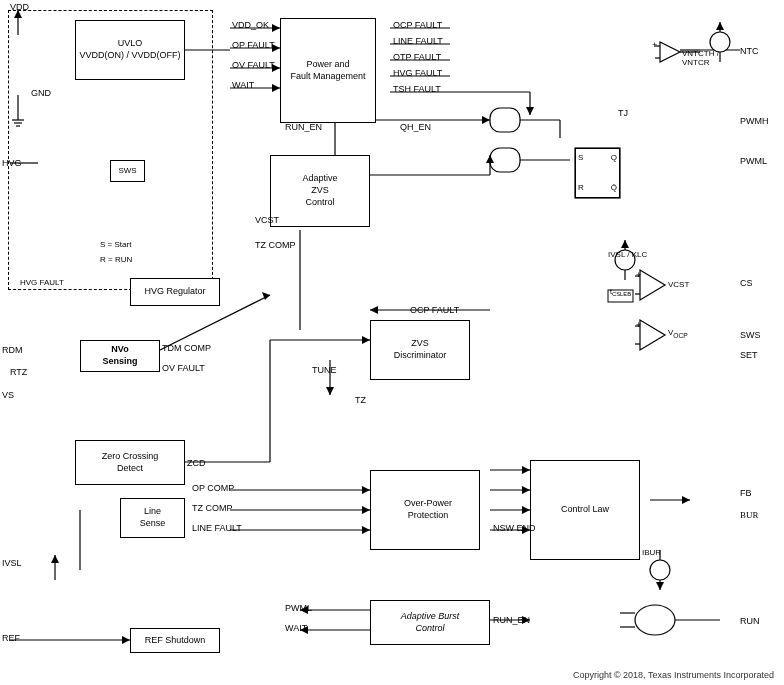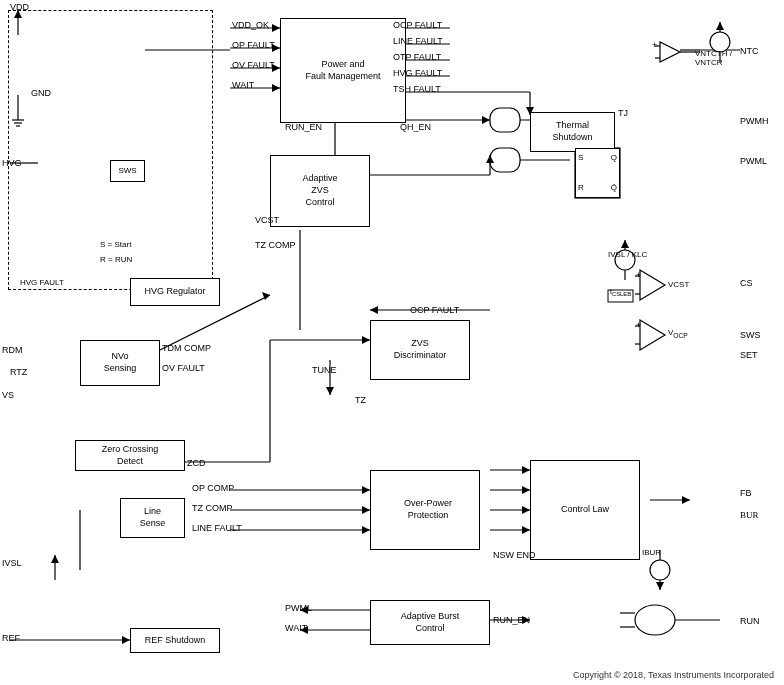--- a/index.html
+++ b/index.html
@@ -218,36 +218,36 @@
     <line x1="625" y1="270" x2="625" y2="280" stroke="#000" stroke-width="1.2"></line>
     <polygon points="625,240 621,248 629,248" fill="#000"></polygon>
 
     <circle cx="660" cy="570" r="10" fill="#fff" stroke="#000" stroke-width="1.2"></circle>
     <line x1="660" y1="550" x2="660" y2="560" stroke="#000" stroke-width="1.2"></line>
     <line x1="660" y1="580" x2="660" y2="590" stroke="#000" stroke-width="1.2"></line>
     <polygon points="660,590 656,582 664,582" fill="#000"></polygon>
 
   </svg>
 
+  <div class="block" style="left:75px; top:20px; width:110px; height:60px;">
+    <span style="white-space:pre-line; font-size:9px;">UVLO
+VVDD(ON) / VVDD(OFF)</span>
+  </div>
 
   <div class="dashed-box" style="left:8px; top:10px; width:205px; height:280px;"></div>
 
   <div class="block" style="left:110px; top:160px; width:35px; height:22px; font-size:8px;">
     <span>SWS</span>
   </div>
 
-  <div class="block" style="left:280px; top:18px; width:126px; height:105px;">
+  <div class="block" style="left:280px; top:18px; width:96px; height:105px;">
     <span style="white-space:pre-line;">Power and
 Fault Management</span>
   </div>
 
-  <div class="block" style="left:530px; top:112px; width:85px; height:40px; font-size:9px;">
-    <span style="white-space:pre-line;">Thermal
-Shutdown</span>
-  </div>
 
   <div class="block" style="left:270px; top:155px; width:100px; height:72px;">
     <span style="white-space:pre-line;">Adaptive
 ZVS
 Control</span>
   </div>
 
   <div class="block" style="left:370px; top:320px; width:100px; height:60px;">
     <span style="white-space:pre-line;">ZVS
 Discriminator</span>
@@ -256,30 +256,30 @@
   <div class="block" style="left:370px; top:470px; width:110px; height:80px;">
     <span style="white-space:pre-line;margin-left:6px;">Over-Power
 Protection</span>
   </div>
 
   <div class="block" style="left:530px; top:460px; width:110px; height:100px;">
     <span style="white-space:pre-line;text-align:center;">Control Law</span>
   </div>
 
   <div class="block" style="left:370px; top:600px; width:120px; height:45px;">
-    <span style="white-space:pre-line;">Adaptive Burst
+    <span style="white-space:pre-line;font-style:italic;">Adaptive Burst
 Control</span>
   </div>
 
-  <div class="block" style="left:80px; top:340px; width:80px; height:46px;">
+  <div class="block" style="left:80px; top:340px; width:80px; height:32px;font-weight:bold;">
     <span style="white-space:pre-line;">NVo
 Sensing</span>
   </div>
 
-  <div class="block" style="left:75px; top:440px; width:110px; height:31px; font-size:9px;">
+  <div class="block" style="left:75px; top:440px; width:110px; height:45px; font-size:9px;">
     <span style="white-space:pre-line;">Zero Crossing
 Detect</span>
   </div>
 
   <div class="block" style="left:120px; top:498px; width:65px; height:40px;">
     <span style="white-space:pre-line;">Line
 Sense</span>
   </div>
 
   <div class="block" style="left:130px; top:278px; width:90px; height:28px; font-size:9px;">
@@ -414,21 +414,21 @@
   </div>
   <div class="label" style="left:192px; top:503px;">
     <span>TZ COMP</span>
   </div>
   <div class="label" style="left:192px; top:523px;">
     <span>LINE FAULT</span>
   </div>
   <div class="label" style="left:20px; top:278px; font-size:8px;">
     <span>HVG FAULT</span>
   </div>
-  <div class="label" style="left:682px; top:40px; font-size:8px; white-space:pre-line;margin-left:13px;">
+  <div class="label" style="left:682px; top:40px; font-size:8px; white-space:pre-line;">
     <span>VNTCTH /
 VNTCR</span>
   </div>
   <div class="label" style="left:608px; top:250px; font-size:8px;">
     <span>IVSL / KLC</span>
   </div>
   <div class="label" style="left:610px; top:288px; font-size:7px;">
     t<sub>CSLEB</sub>
   </div>
   <div class="label" style="left:668px; top:280px; font-size:8px;">
@@ -437,21 +437,21 @@
   <div class="label" style="left:668px; top:328px; font-size:8px;">V<sub>OCP</sub></div>
   <div class="label" style="left:285px; top:603px;">
     <span>PWML</span>
   </div>
   <div class="label" style="left:285px; top:623px;">
     <span>WAIT</span>
   </div>
   <div class="label" style="left:493px; top:615px;">
     <span>RUN_EN</span>
   </div>
-  <div class="label" style="left:493px; top:550px;">
+  <div class="label" style="left:493px; top:523px;">
     <span>NSW END</span>
   </div>
   <div class="label" style="left:642px; top:548px; font-size:8px;">
     <span>IBUR</span>
   </div>
   <div class="label" style="left:100px; top:240px; font-size:8px;">
     <span>S = Start</span>
   </div>
   <div class="label" style="left:100px; top:255px; font-size:8px;">
     <span>R = RUN</span>

